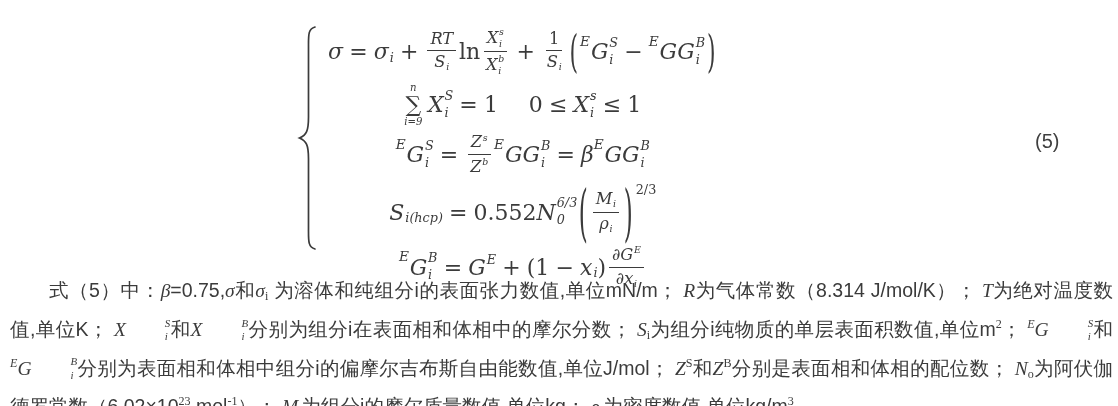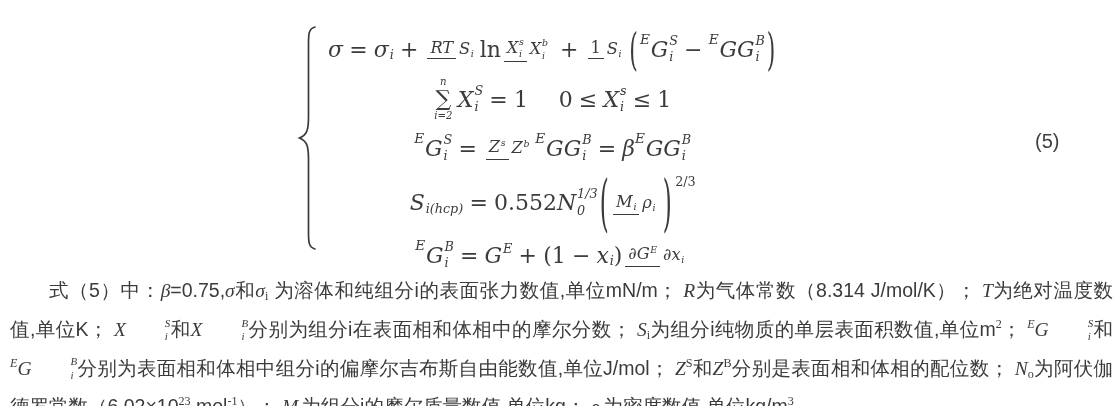--- a/index.html
+++ b/index.html
@@ -40,25 +40,25 @@
   .math-line:nth-child(4){ margin-top:9px; }
   .math-line:nth-child(5){ margin-top:7px; }
 
   .mv{ font-style:italic; }
   .mr{ font-style:normal; }
   .mo{ font-style:normal; margin:0 .28em; }
   .msp{ display:inline-block; }
 
   .mfrac{
     display:inline-flex;
-    flex-direction:row;
+    flex-direction:column;
     align-items:center;
     font-size:74%;
     line-height:1.15;
-    margin:10px .18em;
+    margin:0 .18em;
     vertical-align:middle;
   }
   .mnum{ display:inline-flex; align-items:center; justify-content:center; border-bottom:1.4px solid #3b3b3b; padding:0 .18em .05em .18em; }
   .mden{ display:inline-flex; align-items:center; justify-content:center; padding:.05em .18em 0 .18em; }
 
   .msc{ display:inline-flex; align-items:center; }
   .mbase{ font-style:italic; }
   .mpre{
     font-size:62%;
     font-style:italic;
@@ -233,21 +233,21 @@
                 <span class="msub">i</span>
               </span>
             </span>
           </span>
           <span class="mparen">)</span>
         </div>
         <div class="math-line">
           <span class="msum">
             <span class="msumtop">n</span>
             <span class="msumsym">∑</span>
-            <span class="msumbot">i=2</span>
+            <span class="msumbot">i=9</span>
           </span>
           <span class="msc">
             <span class="mbase">X</span>
             <span class="mstack">
               <span class="msup">S</span>
               <span class="msub">i</span>
             </span>
           </span>
           <span class="mo">=</span>
           <span class="mr">1</span>
@@ -319,21 +319,21 @@
             <span class="mstack">
               <span class="msup"></span>
               <span class="msub">i(hcp)</span>
             </span>
           </span>
           <span class="mo">=</span>
           <span class="mr">0.552</span>
           <span class="msc">
             <span class="mbase">N</span>
             <span class="mstack">
-              <span class="msup">1/3</span>
+              <span class="msup">6/3</span>
               <span class="msub">0</span>
             </span>
           </span>
           <span class="mparen tall">(</span>
           <span class="mrow">
             <span class="mfrac">
               <span class="mnum">
                 <span class="msc">
                   <span class="mbase">M</span>
                   <span class="mstack">

